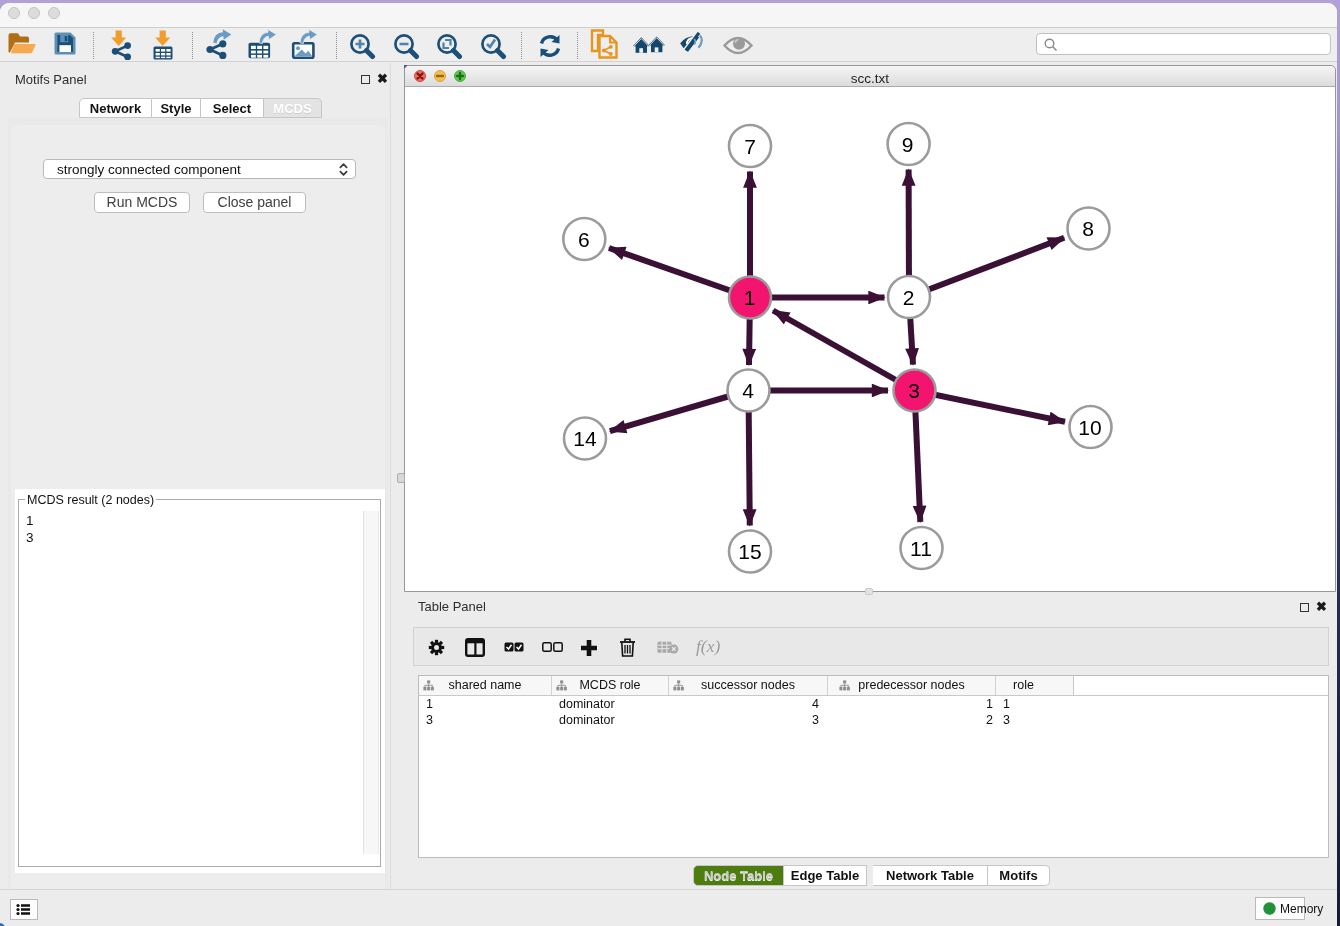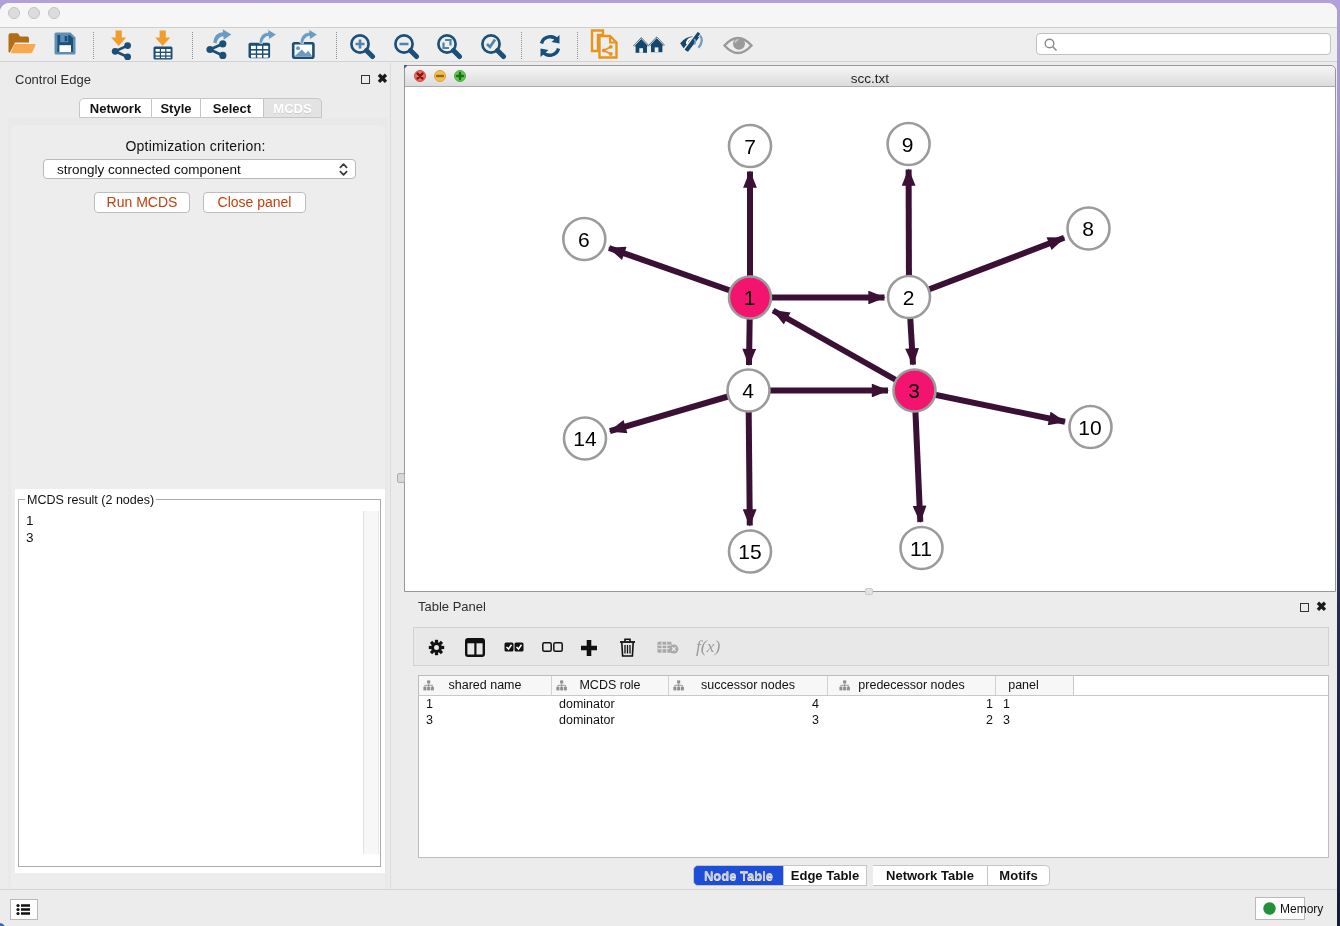--- a/index.html
+++ b/index.html
@@ -29,21 +29,21 @@
   border:1px solid #c6c6c6;border-left:none;font-size:13px;font-weight:bold;color:#111;
   text-align:center;line-height:19px;}
 #cp-inner{position:absolute;left:8px;top:55px;width:380px;height:822px;background:#e9e9e9;
   border-radius:0 0 8px 8px;}
 #cp-inner2{position:absolute;left:3px;top:7px;width:374px;height:810px;background:#ededed;border-radius:6px;}
 #optlabel{position:absolute;left:0;top:75px;width:391px;text-align:center;font-size:14px;letter-spacing:0.2px;color:#111;}
 #combo{position:absolute;left:43px;top:96px;width:313px;height:20px;background:#fff;
   border:1px solid #b9b9b9;border-radius:4px;box-sizing:border-box;}
 #combo .txt{position:absolute;left:13px;top:2px;font-size:13.5px;color:#111;}
 .btn{position:absolute;top:129px;height:21px;background:#fff;border:1px solid #bdbdbd;
-  border-radius:4px;box-sizing:border-box;font-size:14px;color:#c2410c;text-align:center;line-height:19px;}
+  border-radius:4px;box-sizing:border-box;font-size:14px;color:#404040;text-align:center;line-height:19px;}
 #results{position:absolute;left:15px;top:426px;width:370px;height:384px;background:#fff;}
 #fieldset{position:absolute;left:3px;top:10px;width:363px;height:368px;
   border:1px solid #ababab;box-sizing:border-box;}
 #legend{position:absolute;left:6px;top:-7px;background:#fff;font-size:12.5px;color:#111;padding:0 2px;}
 #resulttext{position:absolute;left:11px;top:24px;font-size:13.5px;color:#111;line-height:16.5px;}
 #rscroll{position:absolute;right:6px;top:22px;width:14px;height:343px;background:#f7f7f7;border-left:1px solid #e2e2e2;border-right:1px solid #e9e9e9;}
 
 #netwin{position:absolute;left:404px;top:59px;width:933px;height:530px;}
 #netframe{position:absolute;left:0;top:3px;width:932px;height:527px;border:1px solid #979797;
   box-sizing:border-box;background:#fff;border-radius:5px 5px 0 0;}
@@ -232,31 +232,30 @@
       </svg>
     </div>
     <div id="search">
       <svg class="abs" style="left:7px;top:4px;" width="14" height="14" viewBox="0 0 14 14">
         <circle cx="5.5" cy="5.5" r="4.3" fill="none" stroke="#8b8b8b" stroke-width="1.4"></circle>
         <line x1="8.8" y1="8.8" x2="12.5" y2="12.5" stroke="#8b8b8b" stroke-width="1.6"></line>
       </svg>
     </div>
   </div>
   <div id="cp">
-    <div class="hdr">Control Edge</div>
+    <div class="hdr">Motifs Panel</div>
     <div class="floatic" style="left:361px;top:12px;"></div>
     <div class="closeic" style="left:377px;top:8px;">✖</div>
     <div class="tab" style="left:79px;width:73px;border-radius:5px 0 0 0;border-left:1px solid #c6c6c6;">Network</div>
     <div class="tab" style="left:152px;width:49px;">Style</div>
     <div class="tab" style="left:201px;width:63px;">Select</div>
     <div class="tab" style="left:264px;width:58px;border-radius:0 5px 0 0;background:#e3e3e3;color:#ffffff;text-shadow:0 1px 0 #cccccc;">MCDS</div>
     <div id="cp-inner">
         <div id="cp-inner2"></div>
       </div>
-    <div id="optlabel">Optimization criterion:</div>
     <div id="combo">
       <span class="txt">strongly connected component</span>
       <svg class="abs" style="right:7px;top:3px;" width="9" height="13" viewBox="0 0 9 13">
         <path d="M1.4 4.4 L4.5 1.2 L7.6 4.4" stroke="#3a3a3a" stroke-width="1.7" fill="none" stroke-linecap="round" stroke-linejoin="round"></path>
         <path d="M1.4 8.6 L4.5 11.8 L7.6 8.6" stroke="#3a3a3a" stroke-width="1.7" fill="none" stroke-linecap="round" stroke-linejoin="round"></path>
       </svg>
     </div>
     <div class="btn" style="left:94px;width:96px;">Run MCDS</div>
     <div class="btn" style="left:203px;width:103px;">Close panel</div>
     <div id="results">
@@ -384,21 +383,21 @@
         <circle cx="16.8" cy="8" r="4.6" fill="#a8a8a8"></circle>
         <path d="M15 6.2 L18.6 9.8 M18.6 6.2 L15 9.8" stroke="#e8e8e8" stroke-width="1.3"></path>
       </svg>
       <div class="abs" style="left:282px;top:8px;font-family:'Liberation Serif',serif;font-style:italic;font-size:17.5px;color:#9b9b9b;">f(x)</div>
     </div>
     <div id="tbl">
       <div class="th" style="left:0;width:133px;">shared name</div>
       <div class="th" style="left:133px;width:117px;">MCDS role</div>
       <div class="th" style="left:250px;width:159px;">successor nodes</div>
       <div class="th" style="left:409px;width:168px;">predecessor nodes</div>
-      <div class="th" style="left:577px;width:77px;border-right:1px solid #c9c9c9;padding-right:22px;box-sizing:content-box;width:55px;">panel</div>
+      <div class="th" style="left:577px;width:77px;border-right:1px solid #c9c9c9;padding-right:22px;box-sizing:content-box;width:55px;">role</div>
       <svg class="abs sorti" style="left:4px;top:4px;">
           <use href="#sort"></use>
         </svg>
       <svg class="abs sorti" style="left:137px;top:4px;">
           <use href="#sort"></use>
         </svg>
       <svg class="abs sorti" style="left:254px;top:4px;">
           <use href="#sort"></use>
         </svg>
       <svg class="abs sorti" style="left:420px;top:4px;">
@@ -409,21 +408,21 @@
       <div class="td" style="left:140px;top:21px;">dominator</div>
       <div class="td" style="left:250px;top:21px;width:150px;text-align:right;">4</div>
       <div class="td" style="left:409px;top:21px;width:165px;text-align:right;">1</div>
       <div class="td" style="left:584px;top:21px;">1</div>
       <div class="td" style="left:7px;top:37px;">3</div>
       <div class="td" style="left:140px;top:37px;">dominator</div>
       <div class="td" style="left:250px;top:37px;width:150px;text-align:right;">3</div>
       <div class="td" style="left:409px;top:37px;width:165px;text-align:right;">2</div>
       <div class="td" style="left:584px;top:37px;">3</div>
     </div>
-    <div class="btab" style="left:289px;width:91px;border-radius:5px 0 0 5px;border-left:1px solid #c6c6c6;background:#1d4ed8;color:#ccc;text-shadow:0 1px 0 #f5f5f5;">Node Table</div>
+    <div class="btab" style="left:289px;width:91px;border-radius:5px 0 0 5px;border-left:1px solid #c6c6c6;background:#4d7c0f;color:#ccc;text-shadow:0 1px 0 #f5f5f5;">Node Table</div>
     <div class="btab" style="left:380px;width:83px;">Edge Table</div>
     <div class="btab" style="left:469px;width:115px;">Network Table</div>
     <div class="btab" style="left:584px;width:62px;border-radius:0 5px 5px 0;">Motifs</div>
   </div>
   <div class="grip" style="left:397px;top:470px;width:8px;height:10px;"></div>
   <div class="grip" style="left:865px;top:585px;width:8px;height:7px;background:#e3e3e3;border-color:#c9c9c9;"></div>
   <div id="status">
     <div id="listbtn">
       <svg width="26" height="19" viewBox="0 0 26 19">
         <circle cx="7" cy="5.5" r="1.6" fill="#111"></circle>

